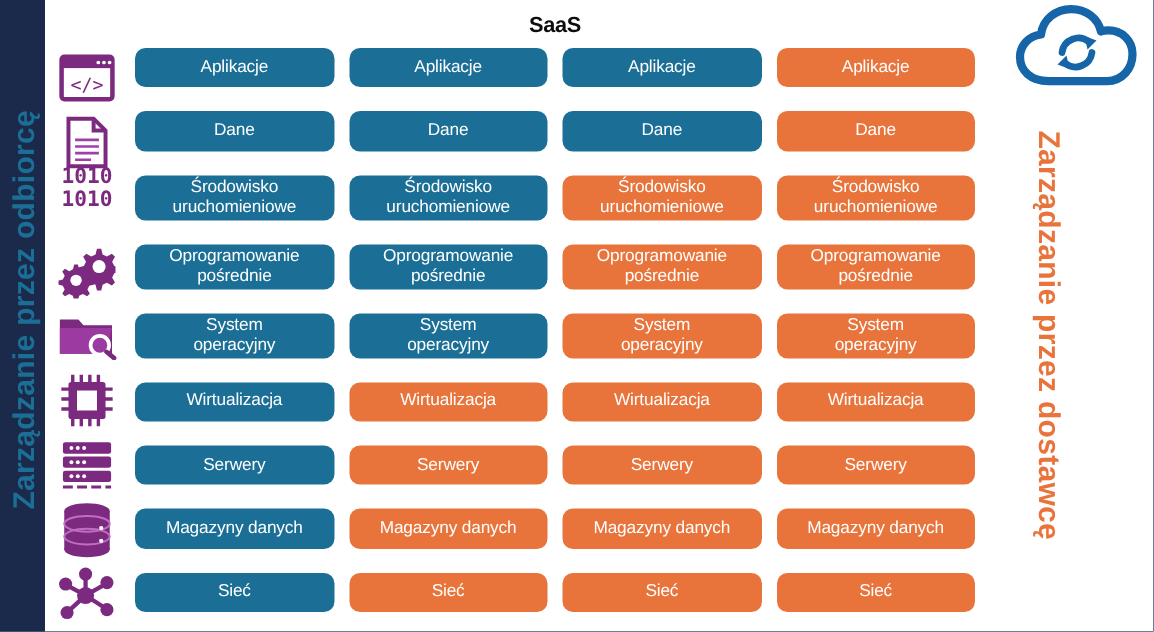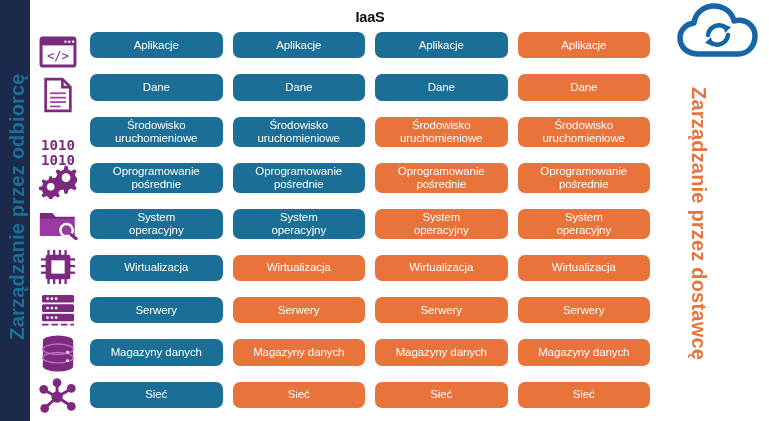--- a/index.html
+++ b/index.html
@@ -125,21 +125,21 @@
                C49 4 57 10 59 19 C60 18.6 62 18.3 64 18.3
                C73 18.3 80 25 80 34 C80 44 73 52 63 52 Z" fill="none" stroke="#1565a8" stroke-width="5.5" stroke-linejoin="round"></path>
       <path d="M33 33 A11 11 0 0 1 51 26" fill="none" stroke="#1565a8" stroke-width="4.5" stroke-linecap="round"></path>
       <path d="M53 33 A11 11 0 0 1 35 40" fill="none" stroke="#1565a8" stroke-width="4.5" stroke-linecap="round"></path>
       <polygon points="48,22 56,25 50,31" fill="#1565a8"></polygon>
       <polygon points="38,44 30,41 36,35" fill="#1565a8"></polygon>
     </svg>
   </div>
 
   <div class="headers">
-    <div class="col-header">IaaS</div>
+    <div class="col-header">SaaS</div>
   </div>
 
   <div class="icon-rail">
     <div class="rail-icon" style="top:0px;">
       <svg viewBox="0 0 40 34" width="38" height="32">
         <rect x="2" y="2" width="36" height="30" rx="2" fill="#fff" stroke="#7b2a7f" stroke-width="3.2"></rect>
         <rect x="2" y="2" width="36" height="8" fill="#7b2a7f"></rect>
         <circle cx="28" cy="6" r="1.3" fill="#fff"></circle>
           <circle cx="32" cy="6" r="1.3" fill="#fff"></circle>
           <circle cx="36" cy="6" r="1.3" fill="#fff"></circle>
@@ -151,21 +151,21 @@
         <path d="M3 2 h19 l9 9 v27 h-28 z" fill="#fff" stroke="#7b2a7f" stroke-width="3"></path>
         <path d="M22 2 v9 h9" fill="none" stroke="#7b2a7f" stroke-width="3"></path>
         <g stroke="#a03fa8" stroke-width="2">
           <line x1="8" y1="18" x2="26" y2="18"></line>
             <line x1="8" y1="23" x2="26" y2="23"></line>
           <line x1="8" y1="28" x2="26" y2="28"></line>
             <line x1="8" y1="33" x2="20" y2="33"></line>
         </g>
       </svg>
     </div>
-    <div class="rail-icon" style="top:100px;">
+    <div class="rail-icon" style="top:72px;">
       <svg viewBox="0 0 44 34" width="42" height="32">
         <text x="22" y="15" font-family="DejaVu Sans Mono, monospace" font-size="15" font-weight="bold" fill="#7b2a7f" text-anchor="middle">1010</text>
         <text x="22" y="31" font-family="DejaVu Sans Mono, monospace" font-size="15" font-weight="bold" fill="#7b2a7f" text-anchor="middle">1010</text>
       </svg>
     </div>
     <div class="rail-icon" style="top:129px;">
       <svg viewBox="0 0 40 38" width="38" height="36">
         <g fill="#7b2a7f">
           <path d="M27 3 l3 0 1 4 3 1.5 3.5-2 2.2 2.2-2 3.5 1.5 3 4 1 0 3-4 1-1.5 3 2 3.5-2.2 2.2-3.5-2-3 1.5-1 4-3 0-1-4-3-1.5-3.5 2-2.2-2.2 2-3.5-1.5-3-4-1 0-3 4-1 1.5-3-2-3.5 2.2-2.2 3.5 2 3-1.5z"></path>
           <circle cx="28.5" cy="15.5" r="4.6" fill="#fff"></circle>

